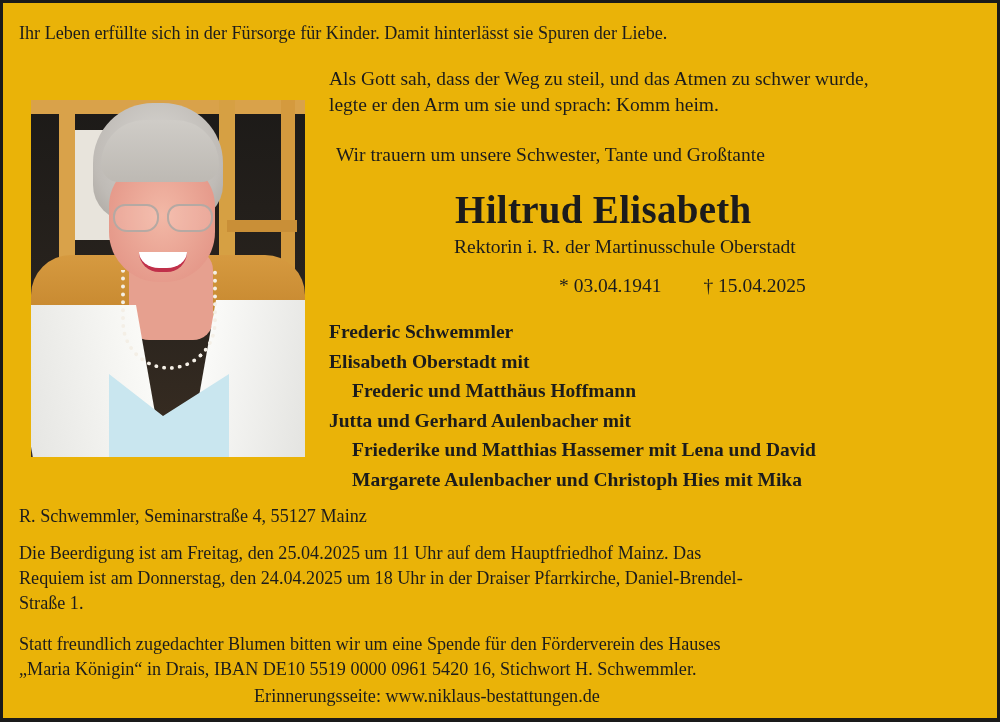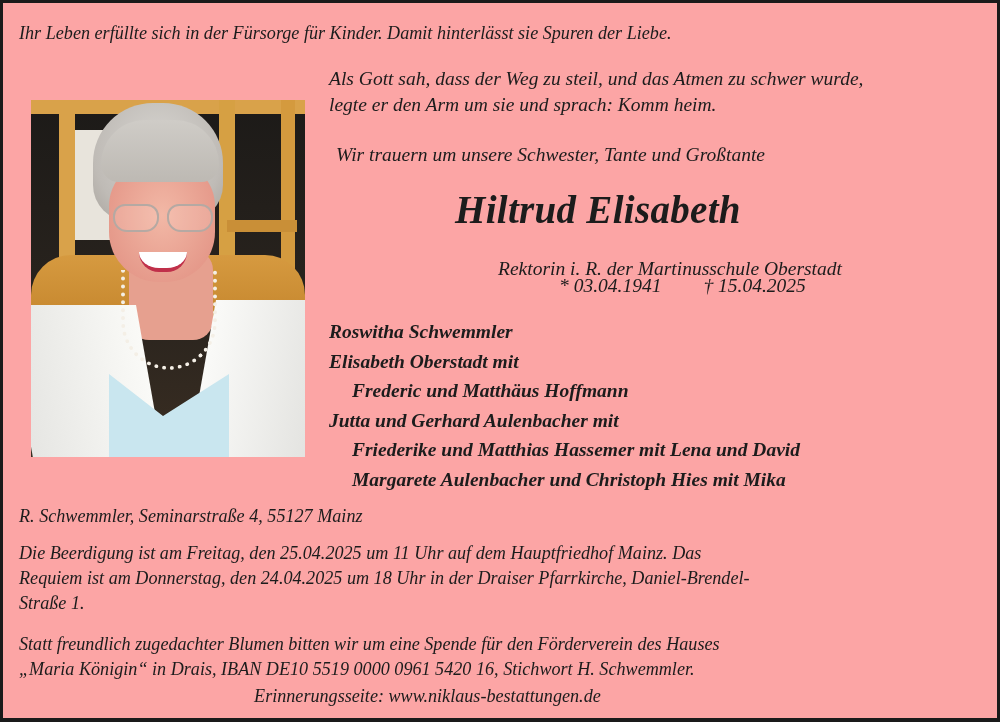--- a/index.html
+++ b/index.html
@@ -5,32 +5,31 @@
   html, body { margin: 0; padding: 0; background: #ffffff; }
   body { width: 1000px; height: 722px; overflow: hidden; }
   .frame {
     position: absolute; left: 0; top: 0;
     width: 1000px; height: 722px;
     box-sizing: border-box;
     border-top: 3px solid #1a1a1a;
     border-left: 3px solid #1a1a1a;
     border-right: 3px solid #1a1a1a;
     border-bottom: 4px solid #1a1a1a;
-    background: #fca5a5;
+    background: #eab308;
     font-family: "Liberation Serif", "DejaVu Serif", serif;
     color: #1c1c1c;
-    font-style: italic;
   }
   .t { position: absolute; white-space: nowrap; font-size: 19.5px; line-height: 26px; }
   #intro { left: 16px; top: 17px; transform: scaleX(0.93); transform-origin: 0 50%; }
   #poem1 { left: 326px; top: 63px; }
   #poem2 { left: 326px; top: 89px; }
   #mourn { left: 333px; top: 139px; }
   #name { left: 452px; top: 183px; font-size: 39px; line-height: 48px; font-weight: bold; letter-spacing: 0.3px; }
-  #title { left: 451px; top: 253px; margin-left: 44px; }
+  #title { left: 451px; top: 231px; }
   #dates { left: 524px; top: 270px; margin-left: 32px; }
   #dates .gap { display: inline-block; width: 42px; }
 
   .fam { position: absolute; font-weight: bold; font-size: 19.5px; line-height: 26px; white-space: nowrap; }
   .fam.indent { }
 
   #addr { left: 16px; top: 500px; transform: scaleX(0.93); transform-origin: 0 50%; }
   .para { position: absolute; left: 16px; font-size: 19.5px; line-height: 25px; white-space: nowrap; transform: scaleX(0.93); transform-origin: 0 50%; }
   #site { position: absolute; top: 680px; left: 0; width: 848px; text-align: center; font-size: 19.5px; line-height: 25px; }
   #site span { display: inline-block; transform: scaleX(0.93); }
@@ -132,21 +131,21 @@
 
   <div class="t" id="mourn">Wir trauern um unsere Schwester, Tante und Großtante</div>
 
   <div class="t" id="name">Hiltrud Elisabeth</div>
   <div class="t" id="title">Rektorin i. R. der Martinusschule Oberstadt</div>
   <div class="t" id="dates">
     <span>* 03.04.1941</span><span class="gap"></span><span>† 15.04.2025</span>
   </div>
 
   <div id="family">
-      <div class="fam" style="left: 326px; top: 316px;">Roswitha Schwemmler</div>
+      <div class="fam" style="left: 326px; top: 316px;">Frederic Schwemmler</div>
       <div class="fam" style="left: 326px; top: 345.5px;">Elisabeth Oberstadt mit</div>
       <div class="fam indent" style="left: 349px; top: 375px;">Frederic und Matthäus Hoffmann</div>
       <div class="fam" style="left: 326px; top: 404.5px;">Jutta und Gerhard Aulenbacher mit</div>
       <div class="fam indent" style="left: 349px; top: 434px;">Friederike und Matthias Hassemer mit Lena und David</div>
       <div class="fam indent" style="left: 349px; top: 463.5px;">Margarete Aulenbacher und Christoph Hies mit Mika</div>
     </div>
 
   <div class="t" id="addr">R. Schwemmler, Seminarstraße 4, 55127 Mainz</div>
 
   <div class="para" style="top:537px;">Die Beerdigung ist am Freitag, den 25.04.2025 um 11 Uhr auf  dem Hauptfriedhof Mainz. Das</div>

